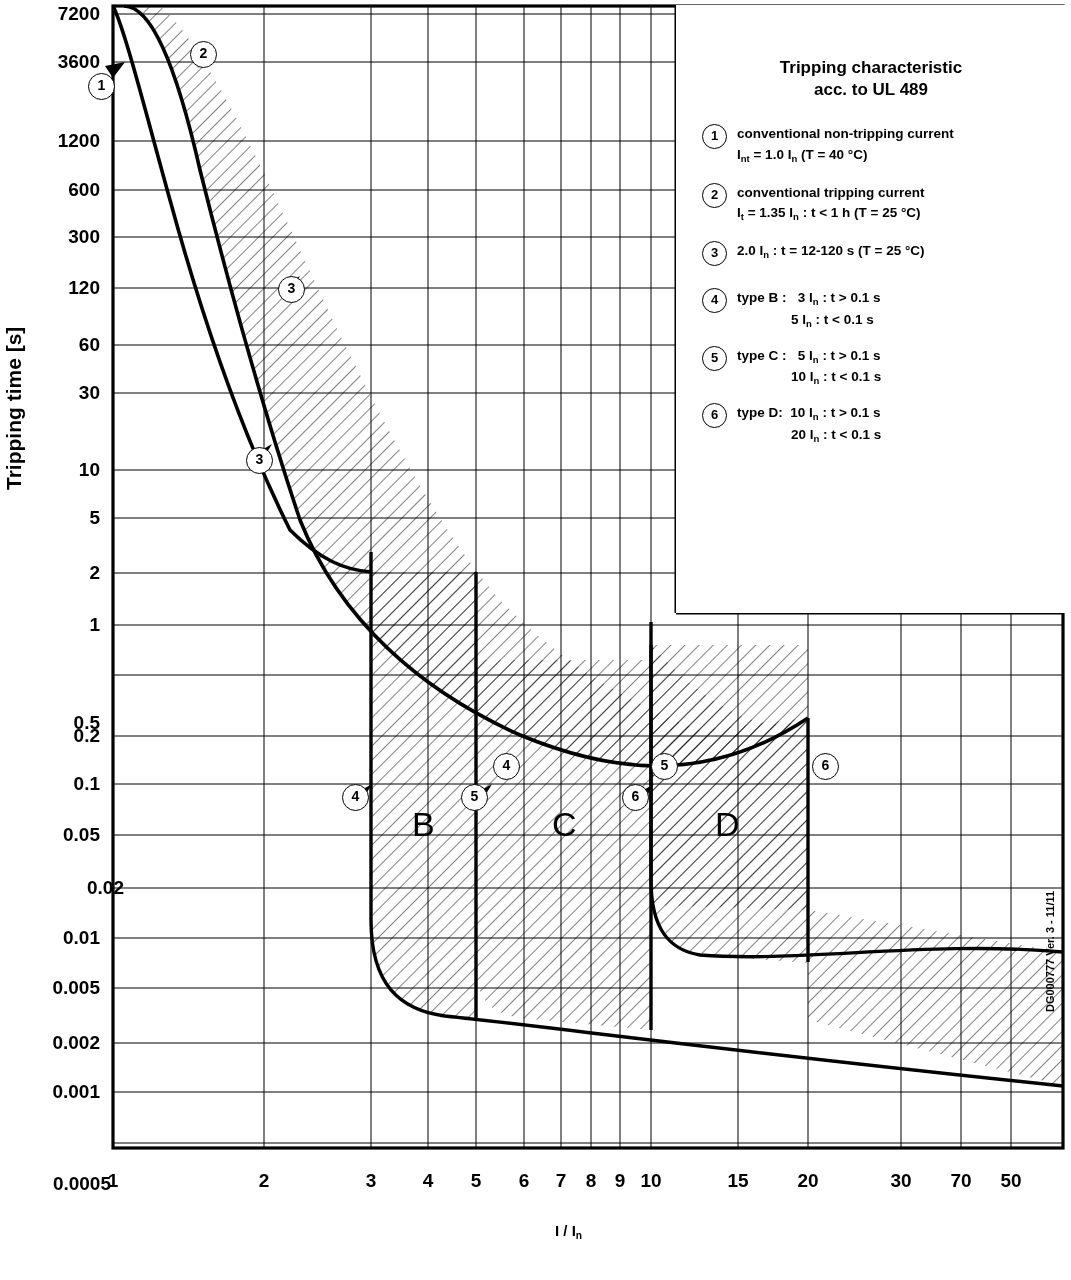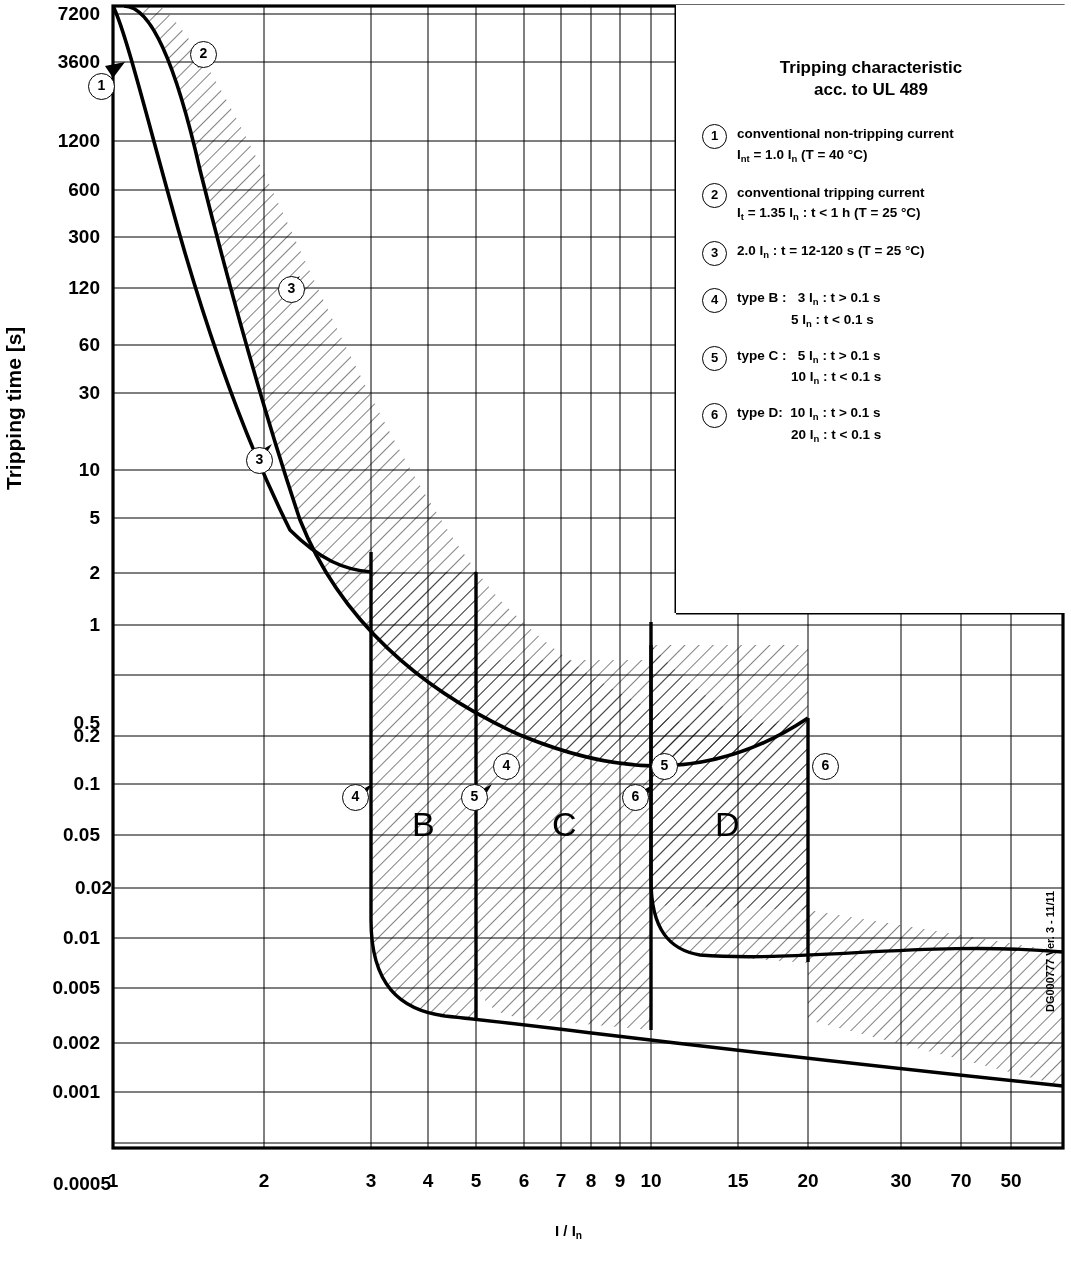--- a/index.html
+++ b/index.html
@@ -281,21 +281,21 @@
   <div class="ytick" style="left:0px; top:334px; width:100px;">60</div>
   <div class="ytick" style="left:0px; top:382px; width:100px;">30</div>
   <div class="ytick" style="left:0px; top:459px; width:100px;">10</div>
   <div class="ytick" style="left:0px; top:507px; width:100px;">5</div>
   <div class="ytick" style="left:0px; top:562px; width:100px;">2</div>
   <div class="ytick" style="left:0px; top:614px; width:100px;">1</div>
   <div class="ytick" style="left:0px; top:664px; width:100px;margin-top:48px;">0.5</div>
   <div class="ytick" style="left:0px; top:725px; width:100px;">0.2</div>
   <div class="ytick" style="left:0px; top:773px; width:100px;">0.1</div>
   <div class="ytick" style="left:0px; top:824px; width:100px;">0.05</div>
-  <div class="ytick" style="left:0px; top:877px; width:100px;padding-left:12px;">0.02</div>
+  <div class="ytick" style="left:12px; top:877px; width:100px;padding-left:12px;">0.02</div>
   <div class="ytick" style="left:0px; top:927px; width:100px;">0.01</div>
   <div class="ytick" style="left:0px; top:977px; width:100px;">0.005</div>
   <div class="ytick" style="left:0px; top:1032px; width:100px;">0.002</div>
   <div class="ytick" style="left:0px; top:1081px; width:100px;">0.001</div>
   <div class="ytick" style="left:11px; top:1132px; width:100px;margin-top:41px;">0.0005</div>
 
   <div class="xtick" style="left:93px;  top:1170px; width:40px;">1</div>
   <div class="xtick" style="left:244px; top:1170px; width:40px;">2</div>
   <div class="xtick" style="left:351px; top:1170px; width:40px;">3</div>
   <div class="xtick" style="left:408px; top:1170px; width:40px;">4</div>

